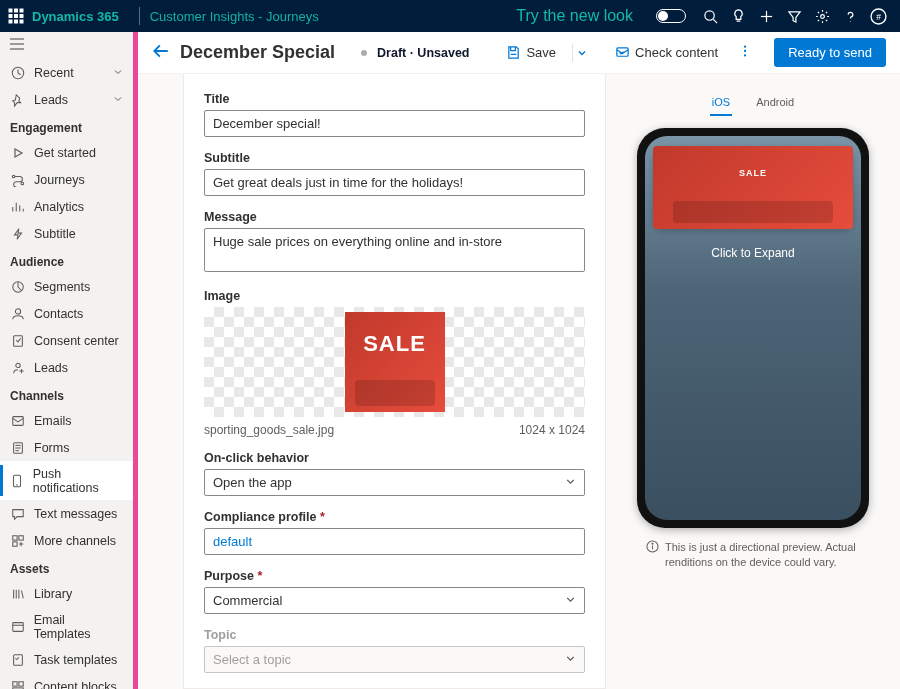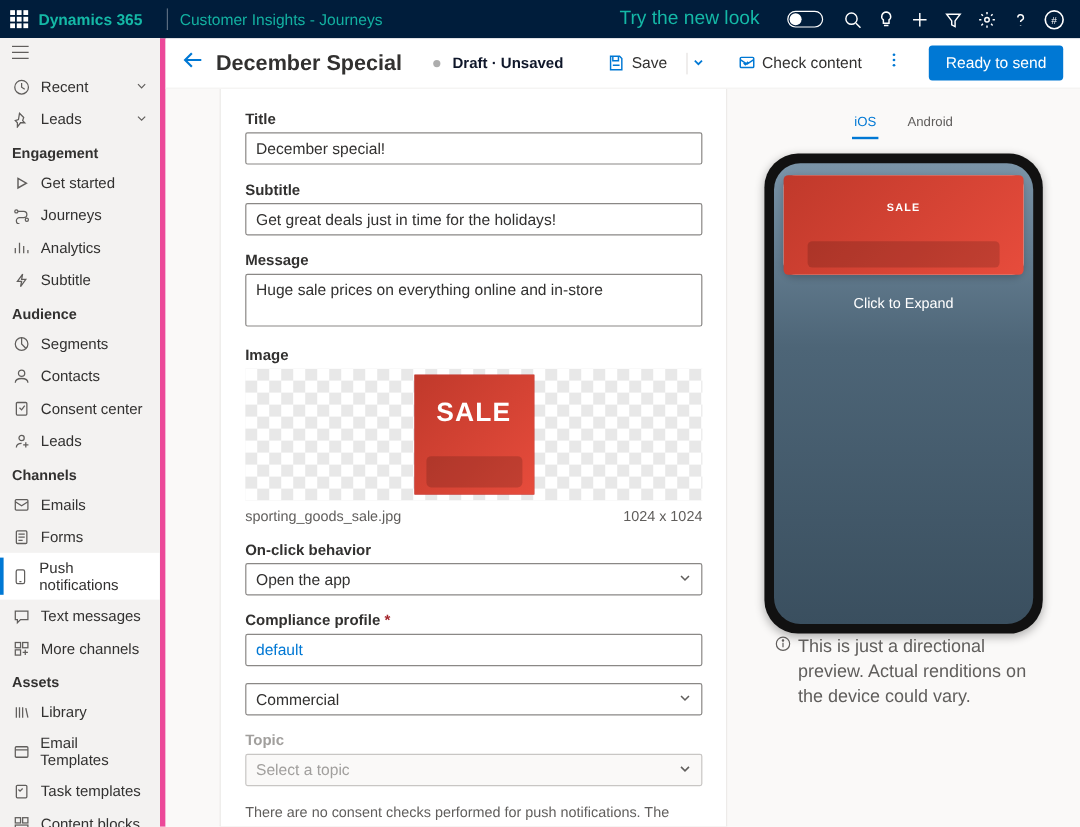--- a/index.html
+++ b/index.html
@@ -75,21 +75,21 @@
   .notif-hdr .appicon { width:14px; height:14px; border-radius:3px; background:#d9d9d9; }
   .notif-hdr .time { margin-left:auto; }
   .notif-body { display:flex; gap:8px; }
   .notif-txt { flex:1; line-height:1.35; }
   .notif-title { font-weight:700; font-size:11.5px; color:#1b1a19; }
   .notif-sub { font-weight:700; font-size:11.5px; color:#1b1a19; white-space:nowrap; overflow:hidden; text-overflow:ellipsis; max-width:128px; }
   .notif-msg { color:#605e5c; font-size:11px; }
   .notif-img { width:34px; height:34px; border-radius:4px; background:#b22; flex-shrink:0; }
   .expand-hint { position:absolute; top:110px; left:0; right:0; text-align:center; color:#fff; font-size:12px; }
   
-  .disclaimer { display:flex; gap:6px; font-size:15px; color:#605e5c; width:214px; line-height:1.4; }
+  .disclaimer { display:flex; gap:6px; margin-top:12px; font-size:11px; color:#605e5c; width:214px; line-height:1.4; }
   .disclaimer .ico { flex-shrink:0; }
 
   
   .sale-scene { position:absolute; inset:0; background:linear-gradient(135deg,#c0392b,#e74c3c); }
   .sale-scene::before{content:"SALE";position:absolute;top:32%;left:50%;transform:translate(-50%,-50%);font-weight:900;font-size:22px;color:#fff;letter-spacing:1px;}
   .sale-scene::after{content:"";position:absolute;bottom:6px;left:10%;right:10%;height:26%;background:rgba(0,0,0,.15);border-radius:4px;}
   .notif-img .sale-scene::before{font-size:9px;}
 </style>
 </head>
 <body>
@@ -428,20 +428,21 @@
           </div>
         </div>
         <div class="fld">
           <label><span>Compliance profile</span> <span class="req">*</span></label>
           <div class="select link-val">
             <span>default</span>
             <span></span>
           </div>
         </div>
         <div class="fld">
+          <label><span>Purpose</span> <span class="req">*</span></label>
           <div class="select">
             <span>Commercial</span>
             <span class="chev"><svg width="11" height="11" viewBox="0 0 10 10" fill="none" stroke="currentColor" stroke-width="1.2">
                   <path d="M2 3.5l3 3 3-3"></path>
                 </svg></span>
           </div>
         </div>
         <div class="fld disabled">
           <label>Topic</label>
           <div class="select">

